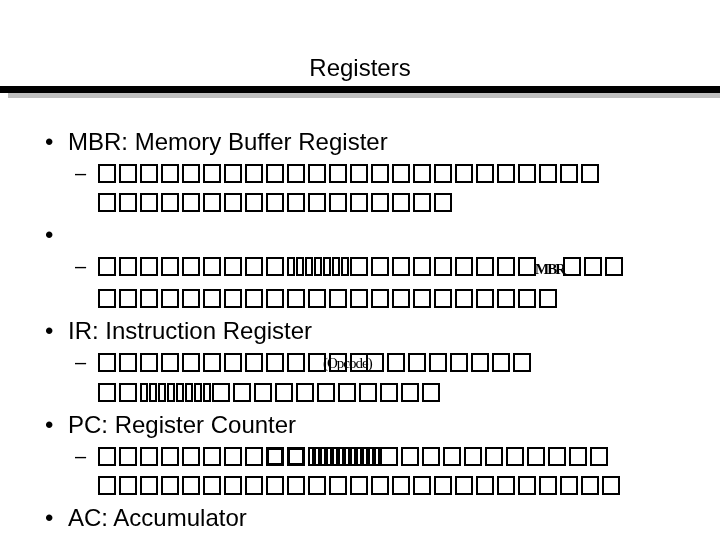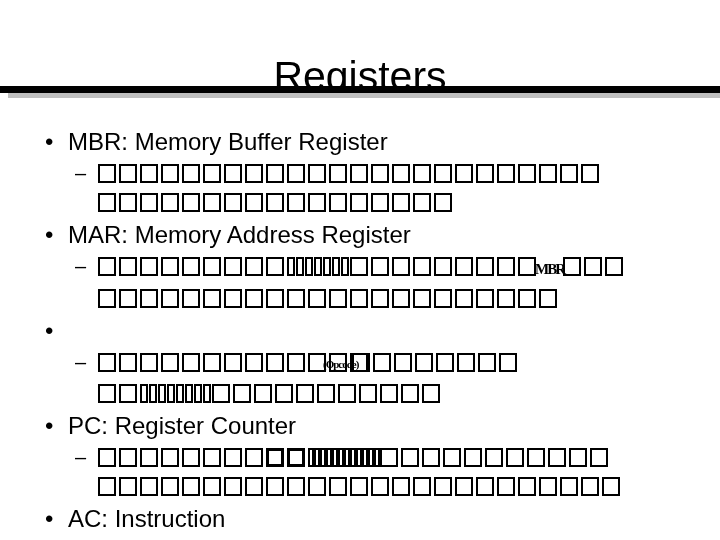--- a/index.html
+++ b/index.html
@@ -27,26 +27,26 @@
   
   .title-block {
     position: absolute;
     left: 0;
     top: 44px;
     width: 720px;
     text-align: center;
   }
   .slide-title {
     font-family: "Liberation Sans", sans-serif;
-    font-size: 41px;
+    font-size: 24px;
     font-weight: normal;
     line-height: 40px;
     letter-spacing: 0px;
     color: #000000;
-    margin: 12px;
+    margin: 4px;
     display: block;
   }
 
   
   .divider {
     position: absolute;
     left: 0;
     top: 86px;
     width: 720px;
     height: 12px;
@@ -157,22 +157,22 @@
     font-weight: bold;
     letter-spacing: -2px;
     vertical-align: -1px;
   }
   .frag.mbr {
     font-size: 15px;
     margin-left: -4px;
     margin-right: -1px;
   }
   .frag.opcode {
-    font-size: 11px;
-    font-weight: bold;
+    font-size: 15px;
+    font-weight: normal;
     letter-spacing: -1px;
     margin-left: -48px;
     margin-right: -6px;
     vertical-align: 1px;
   }
 </style>
 </head>
 <body>
 
 <div class="slide">
@@ -196,32 +196,32 @@
       <div class="b2">
         <span class="marker">–</span>
         <span class="txt"><span class="tofu"></span><span class="tofu"></span><span class="tofu"></span><span class="tofu"></span><span class="tofu"></span><span class="tofu"></span><span class="tofu"></span><span class="tofu"></span><span class="tofu"></span><span class="tofu"></span><span class="tofu"></span><span class="tofu"></span><span class="tofu"></span><span class="tofu"></span><span class="tofu"></span><span class="tofu"></span><span class="tofu"></span><span class="tofu"></span><span class="tofu"></span><span class="tofu"></span><span class="tofu"></span><span class="tofu"></span><span class="tofu"></span><span class="tofu"></span></span>
         <span class="txt"><span class="tofu"></span><span class="tofu"></span><span class="tofu"></span><span class="tofu"></span><span class="tofu"></span><span class="tofu"></span><span class="tofu"></span><span class="tofu"></span><span class="tofu"></span><span class="tofu"></span><span class="tofu"></span><span class="tofu"></span><span class="tofu"></span><span class="tofu"></span><span class="tofu"></span><span class="tofu"></span><span class="tofu"></span></span>
       </div>
     </div>
 
     <div class="bullet-group">
       <div class="b1">
         <span class="marker">•</span>
-        <span class="txt">MAR: Memory Address Register</span>
       </div>
       <div class="b2">
         <span class="marker">–</span>
         <span class="txt"><span class="tofu"></span><span class="tofu"></span><span class="tofu"></span><span class="tofu"></span><span class="tofu"></span><span class="tofu"></span><span class="tofu"></span><span class="tofu"></span><span class="tofu"></span><span class="tofu narrow"></span><span class="tofu narrow"></span><span class="tofu narrow"></span><span class="tofu narrow"></span><span class="tofu narrow"></span><span class="tofu narrow"></span><span class="tofu narrow"></span><span class="tofu"></span><span class="tofu"></span><span class="tofu"></span><span class="tofu"></span><span class="tofu"></span><span class="tofu"></span><span class="tofu"></span><span class="tofu"></span><span class="tofu"></span><span class="frag mbr">MBR</span><span class="tofu"></span><span class="tofu"></span><span class="tofu"></span></span>
         <span class="txt"><span class="tofu"></span><span class="tofu"></span><span class="tofu"></span><span class="tofu"></span><span class="tofu"></span><span class="tofu"></span><span class="tofu"></span><span class="tofu"></span><span class="tofu"></span><span class="tofu"></span><span class="tofu"></span><span class="tofu"></span><span class="tofu"></span><span class="tofu"></span><span class="tofu"></span><span class="tofu"></span><span class="tofu"></span><span class="tofu"></span><span class="tofu"></span><span class="tofu"></span><span class="tofu"></span><span class="tofu"></span></span>
       </div>
     </div>
 
     <div class="bullet-group">
       <div class="b1">
         <span class="marker">•</span>
+        <span class="txt">IR: Instruction Register</span>
       </div>
       <div class="b2">
         <span class="txt"><span class="marker">–</span><span class="tofu"></span><span class="tofu"></span><span class="tofu"></span><span class="tofu"></span><span class="tofu"></span><span class="tofu"></span><span class="tofu"></span><span class="tofu"></span><span class="tofu"></span><span class="tofu"></span><span class="tofu"></span><span class="tofu"></span><span class="tofu"></span><span class="frag opcode">(Opcode)</span><span class="tofu"></span><span class="tofu"></span><span class="tofu"></span><span class="tofu"></span><span class="tofu"></span><span class="tofu"></span><span class="tofu"></span><span class="tofu"></span></span>
         <span class="txt"><span class="tofu"></span><span class="tofu"></span><span class="tofu narrow"></span><span class="tofu narrow"></span><span class="tofu narrow"></span><span class="tofu narrow"></span><span class="tofu narrow"></span><span class="tofu narrow"></span><span class="tofu narrow"></span><span class="tofu narrow"></span><span class="tofu"></span><span class="tofu"></span><span class="tofu"></span><span class="tofu"></span><span class="tofu"></span><span class="tofu"></span><span class="tofu"></span><span class="tofu"></span><span class="tofu"></span><span class="tofu"></span><span class="tofu"></span></span>
       </div>
     </div>
 
     <div class="bullet-group">
       <div class="b1">
         <span class="marker">•</span>
@@ -230,18 +230,18 @@
       <div class="b2">
         <span class="marker">–</span>
         <span class="txt"><span class="tofu"></span><span class="tofu"></span><span class="tofu"></span><span class="tofu"></span><span class="tofu"></span><span class="tofu"></span><span class="tofu"></span><span class="tofu"></span><span class="tofu bold"></span><span class="tofu bold"></span><span class="tofu vnarrow"></span><span class="tofu vnarrow"></span><span class="tofu vnarrow"></span><span class="tofu vnarrow"></span><span class="tofu vnarrow"></span><span class="tofu vnarrow"></span><span class="tofu vnarrow"></span><span class="tofu vnarrow"></span><span class="tofu vnarrow"></span><span class="tofu vnarrow"></span><span class="tofu vnarrow"></span><span class="tofu vnarrow"></span><span class="tofu"></span><span class="tofu"></span><span class="tofu"></span><span class="tofu"></span><span class="tofu"></span><span class="tofu"></span><span class="tofu"></span><span class="tofu"></span><span class="tofu"></span><span class="tofu"></span><span class="tofu"></span></span>
         <span class="txt"><span class="tofu"></span><span class="tofu"></span><span class="tofu"></span><span class="tofu"></span><span class="tofu"></span><span class="tofu"></span><span class="tofu"></span><span class="tofu"></span><span class="tofu"></span><span class="tofu"></span><span class="tofu"></span><span class="tofu"></span><span class="tofu"></span><span class="tofu"></span><span class="tofu"></span><span class="tofu"></span><span class="tofu"></span><span class="tofu"></span><span class="tofu"></span><span class="tofu"></span><span class="tofu"></span><span class="tofu"></span><span class="tofu"></span><span class="tofu"></span><span class="tofu"></span></span>
       </div>
     </div>
 
     <div class="bullet-group">
       <div class="b1">
         <span class="marker">•</span>
-        <span class="txt">AC: Instruction</span>
+        <span class="txt">AC: Accumulator</span>
       </div>
     </div>
 
   </div>
 </div>
 
 </body></html>

